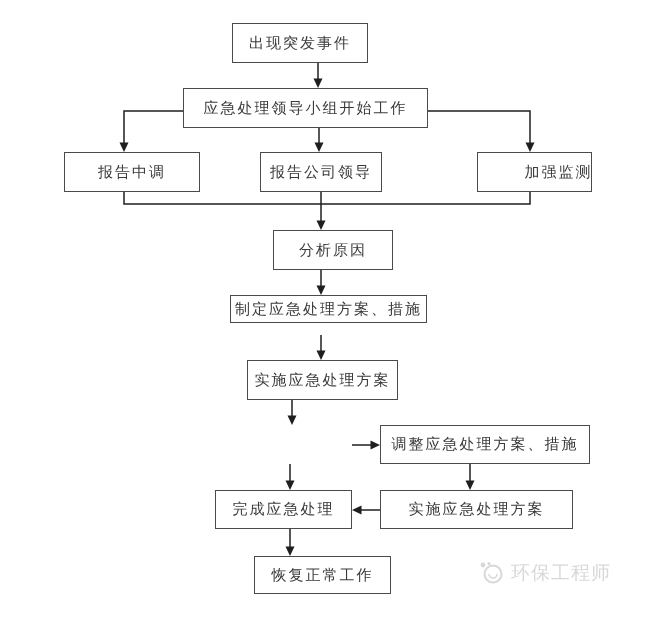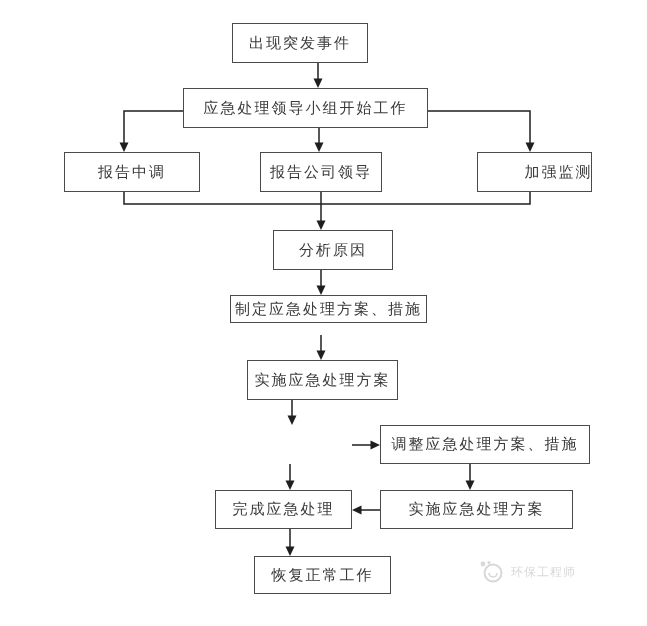--- a/index.html
+++ b/index.html
@@ -63,21 +63,21 @@
   .watermark {
     position: absolute;
     left: 478px;
     top: 560px;
     display: flex;
     align-items: center;
     gap: 6px;
     color: var(--color-watermark);
   }
   .watermark .brand-text {
-    font-size: 12px;
+    font-size: 19px;
     letter-spacing: 1px;
   }
 </style>
 </head>
 <body>
 
 <div class="canvas">
 
   <svg class="edges" viewBox="0 0 647 626" xmlns="http://www.w3.org/2000/svg">
 

